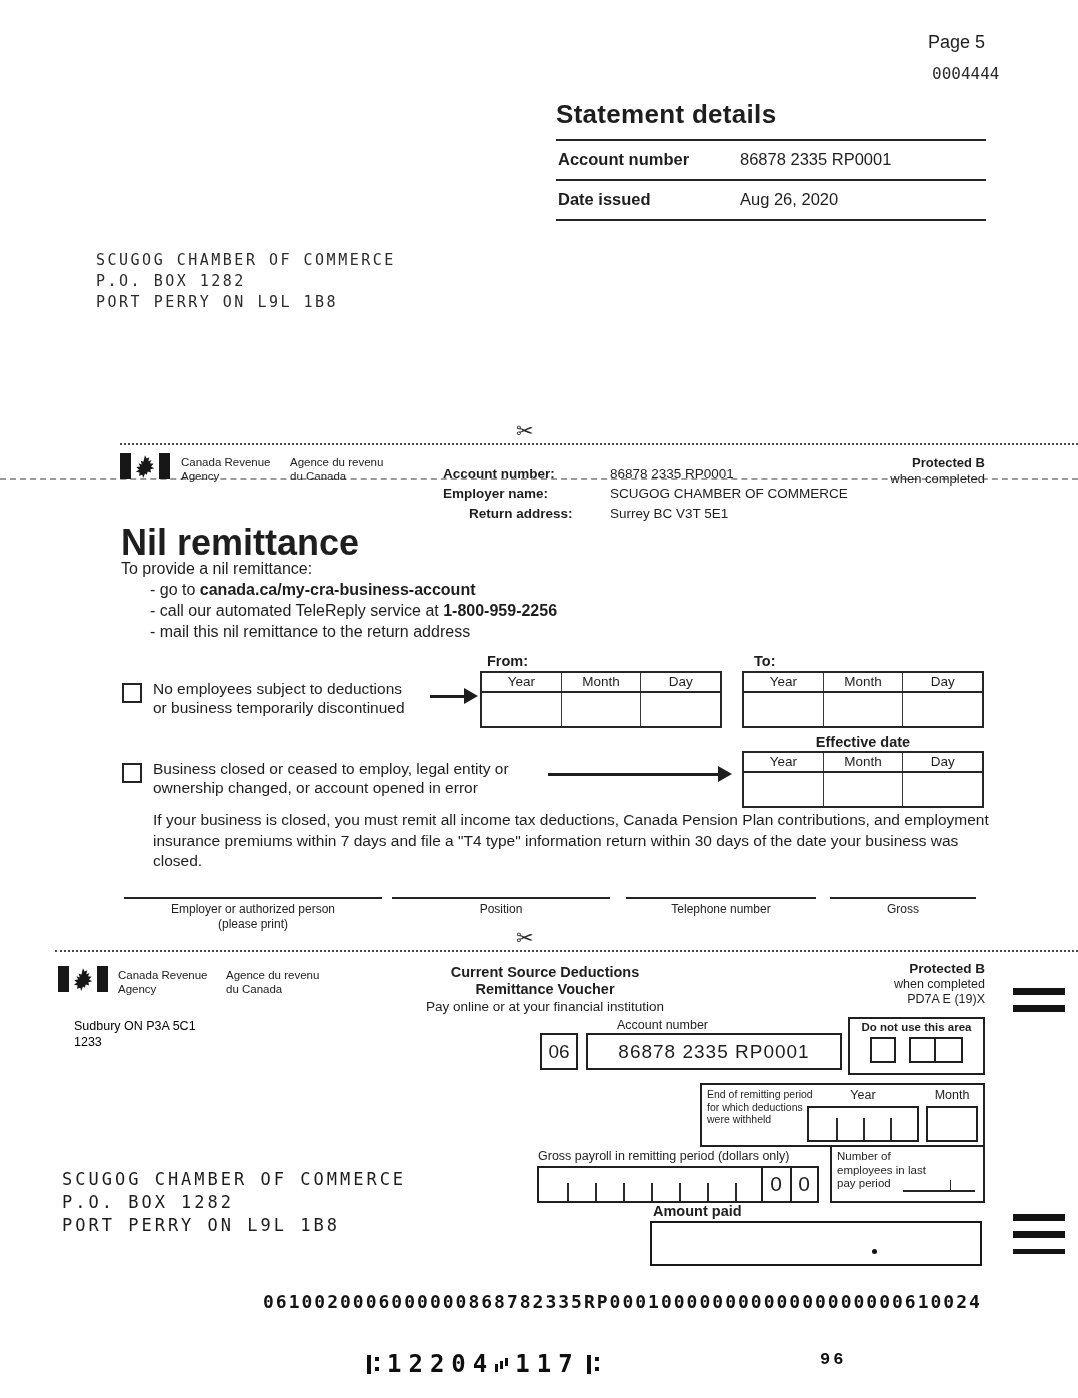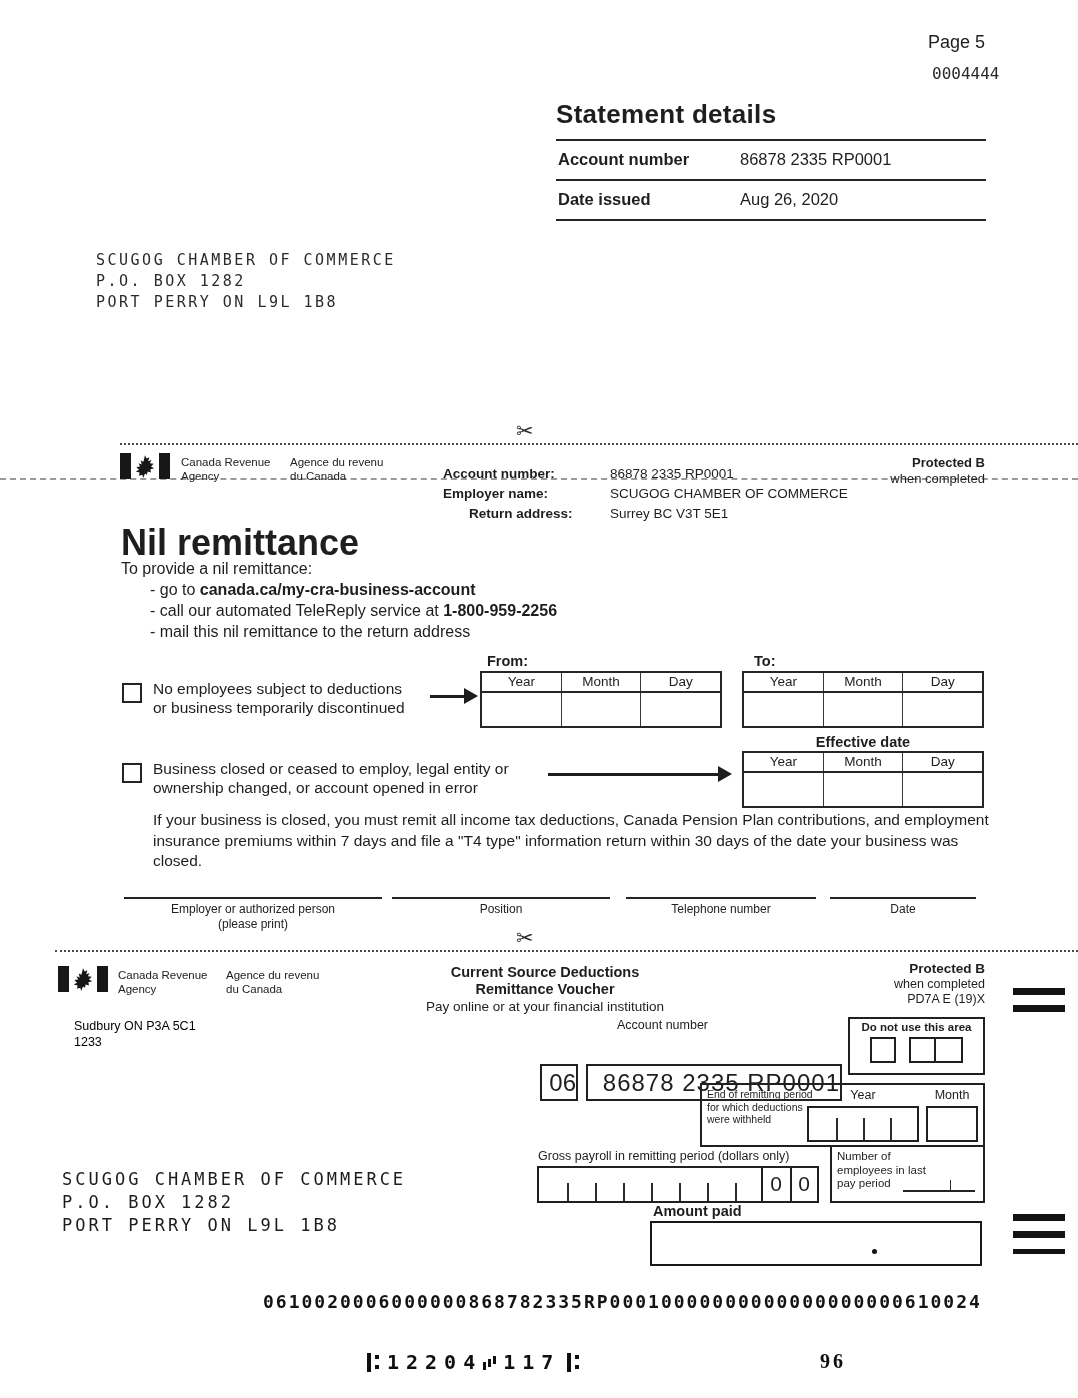--- a/index.html
+++ b/index.html
@@ -69,21 +69,21 @@
   .sig-label { text-align:center; font-size:12px; line-height:15px; margin-top:3px; color:#222; }
 
   
   .v-title { position:absolute; text-align:center; }
   .v-title .t1 { font-size:14.5px; font-weight:bold; line-height:17px; }
   .v-title .t3 { font-size:13.5px; margin-top:1px; }
   .v-prot { position:absolute; text-align:right; font-size:12.5px; line-height:15.5px; }
   .v-addr { position:absolute; font-size:12.5px; line-height:16px; color:#000000; }
 
   .acct-label { position:absolute; font-size:12.5px; }
-  .code-box { position:absolute; border:2px solid #202020; text-align:right; font-size:24px; line-height:33px;margin-top:31px; }
+  .code-box { position:absolute; border:2px solid #202020; text-align:center; font-size:19px; line-height:33px; }
   .regmark { position:absolute; background:#131313; }
 
   .dnu-box { position:absolute; width:137px; height:58px; border:2px solid #202020; text-align:center; }
   .dnu-box .dnu-cap { font-size:11.5px; font-weight:bold; margin-top:2px; }
   .dnu-cells { display:flex; justify-content:center; gap:13px; margin-top:4px; }
   .dnu-c1 { width:26px; height:26px; border:2px solid #202020; }
   .dnu-c2 { width:54px; height:26px; border:2px solid #202020; display:flex; }
   .dnu-c2 i { width:50%; border-right:2px solid #202020; }
 
   .erp-box { position:absolute; left:700px; top:1083px; width:285px; height:64px; border:2px solid #202020; }
@@ -103,23 +103,23 @@
   .emp-tick { position:absolute; right:32px; bottom:10px; width:1.5px; height:11px; background:#2c2c2c; }
 
   .ap-label { position:absolute; left:653px; top:1203px; font-size:14.5px; font-weight:bold; }
   .ap-box { position:absolute; left:650px; top:1221px; width:332px; height:45px; border:2.5px solid #181818; }
   .ap-dot { position:absolute; left:220px; top:26px; width:5px; height:5px; background:#111; border-radius:50%; }
 
   .ocr { position:absolute; left:263px; top:1291px; font-family:"DejaVu Sans Mono", monospace;
          font-size:18px; letter-spacing:2px; font-weight:bold; color:#141414; }
 
   .micr { position:absolute; left:366px; top:1350px; font-family:"DejaVu Sans Mono", monospace;
-          font-size:20px; font-weight:bold; letter-spacing:7px; color:#0f0f0f; display:flex; align-items:center; }
-  .micr-page { position:absolute; left:820px; top:1350px; font-family:Liberation Serif, serif;
-          font-size:20px; font-weight:bold; letter-spacing:3px; color:#0f0f0f; }
+          font-size:24px; font-weight:bold; letter-spacing:7px; color:#0f0f0f; display:flex; align-items:center; }
+  .micr-page { position:absolute; left:820px; top:1350px; font-family:Liberation Mono, monospace;
+          font-size:17px; font-weight:bold; letter-spacing:3px; color:#0f0f0f; }
   .msym { display:inline-block; width:15px; height:19px; position:relative; margin:0 6px 0 0; }
   .mtransit::before { content:""; position:absolute; left:1px; top:0; width:4px; height:19px; background:#0f0f0f; }
   .mtransit::after { content:""; position:absolute; left:9px; top:2px; width:4px; height:4px; background:#0f0f0f;
                      box-shadow:0 10px 0 #0f0f0f; }
   .monus::before { content:""; position:absolute; left:1px; top:9px; width:3px; height:8px; background:#0f0f0f;
                    box-shadow:5px -3px 0 #0f0f0f, 10px -6px 0 #0f0f0f; }
 </style>
 </head>
 <body>
 
@@ -265,21 +265,21 @@
   <div class="sig" style="left:392px; top:897px; width:218px;">
     <div class="sig-line"></div>
     <div class="sig-label">Position</div>
   </div>
   <div class="sig" style="left:626px; top:897px; width:190px;">
     <div class="sig-line"></div>
     <div class="sig-label">Telephone number</div>
   </div>
   <div class="sig" style="left:830px; top:897px; width:146px;">
     <div class="sig-line"></div>
-    <div class="sig-label">Date</div>
+    <div class="sig-label">Gross</div>
   </div>
 
   <div class="scissors" style="left:516px; top:926px;">✂</div>
   <div class="cutline" style="left:55px; top:950px; width:1023px;"></div>
 
   <div class="flag" style="left:58px; top:966px;">
     <span class="flag-bar"></span>
     <svg viewBox="0 0 24 24">
         <path d="M12 2l1.5 3 2.5-1-1 3.5 3-1-1.5 3 3.5.5-2.5 2.5 3 1.5-3.5 1 .5 3-3-1-.8 3L12 19l-1.7 4-.8-3-3 1 .5-3-3.5-1 3-1.5L4 13l3.5-.5-1.5-3 3 1-1-3.5 2.5 1z"></path>
       </svg>

